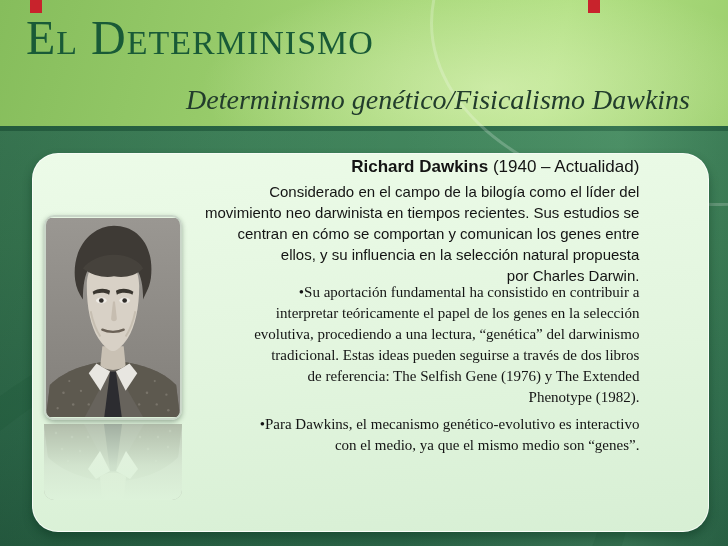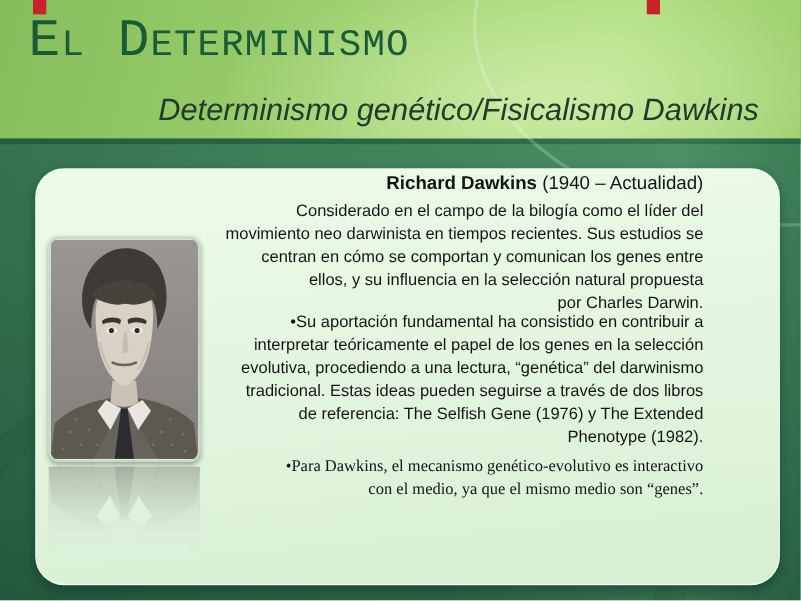--- a/index.html
+++ b/index.html
@@ -37,30 +37,30 @@
     position:absolute;left:430px;top:-160px;width:560px;height:360px;
     border:3px solid rgba(255,255,255,.22);border-radius:50%;
     pointer-events:none;
   }
   .red-mark{position:absolute;top:0;width:12px;height:13px;background:#c8232c;}
   .red-mark.left{left:30px;}
   .red-mark.right{left:588px;}
 
   .title{
     position:absolute;left:26px;top:12px;
-    font-family:Liberation Mono, monospace;
+    font-family:Liberation Serif, serif;
     font-variant:small-caps;
     font-size:48px;line-height:52px;
     color:#195a37;letter-spacing:1px;
     white-space:nowrap;
   }
   .subtitle{
     position:absolute;top:84px;right:38px;
     font-style:italic;font-size:28px;line-height:32px;
-    color:#223c2c;white-space:nowrap;
+    color:#223c2c;white-space:nowrap;font-family:Liberation Serif, serif;
   }
 
   
   .content-box{
     position:absolute;left:32px;top:153px;width:675px;height:377px;
     border-radius:26px;
     background:linear-gradient(175deg,#ecfbe8 0%,#e2f5de 55%,#d7efd4 100%);
     border:1px solid rgba(255,255,255,.75);
     box-shadow:0 5px 10px rgba(8,48,28,.45);
   }
@@ -88,21 +88,21 @@
     background:linear-gradient(180deg,rgba(226,245,223,.30) 0%,rgba(223,243,220,.80) 55%,#ddf2da 100%);
   }
 
   
   .text-col{position:absolute;left:205px;top:155px;color:#141414;}
   .text-col .heading{font-size:17px;line-height:23px;margin:0 0 3px 0;white-space:pre;text-align:right;}
   .text-col .heading .name{font-weight:bold;}
   .text-col p{
     font-size:15px;line-height:21px;margin:0;white-space:pre;text-align:right;
   }
-  .text-col p.p2{margin-top:-4px;}
+  .text-col p.p2{margin-top:-4px;font-family:Liberation Serif, serif;}
   .text-col p.p3{margin-top:6px;font-family:Liberation Serif, serif;}
   .text-col p.p4{margin-top:12px;}
 </style>
 </head>
 <body>
 
 <div class="slide">
 
   <div class="header-band"></div>
   <div class="header-glow"></div>

